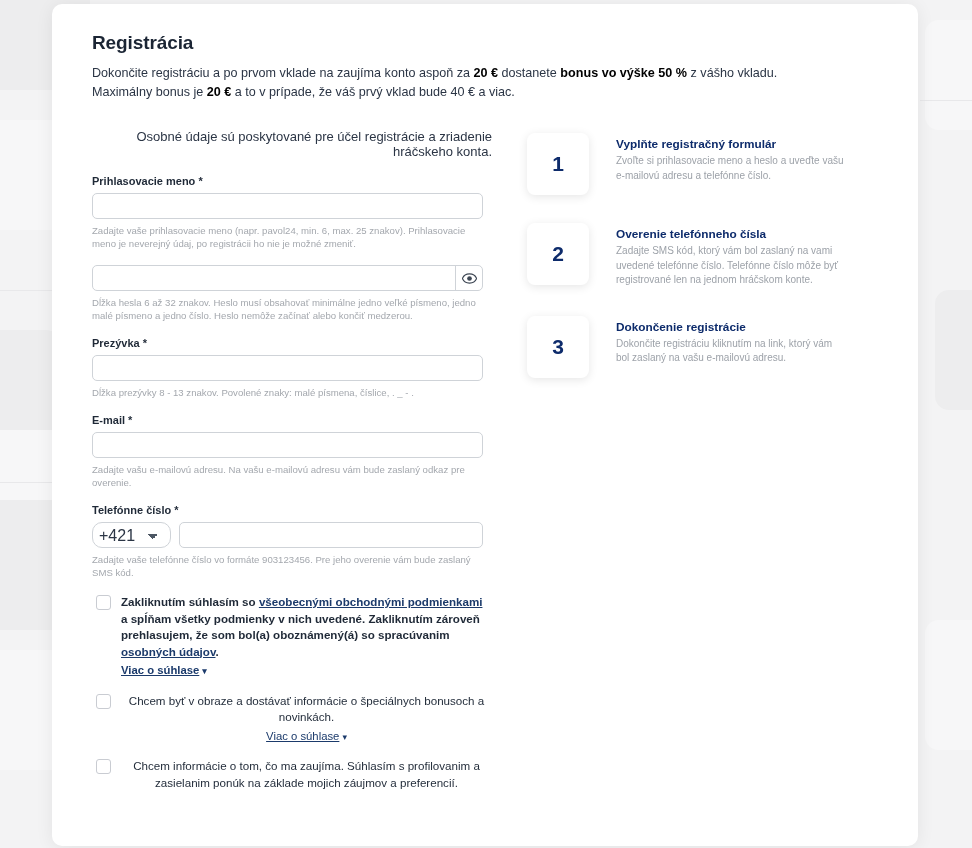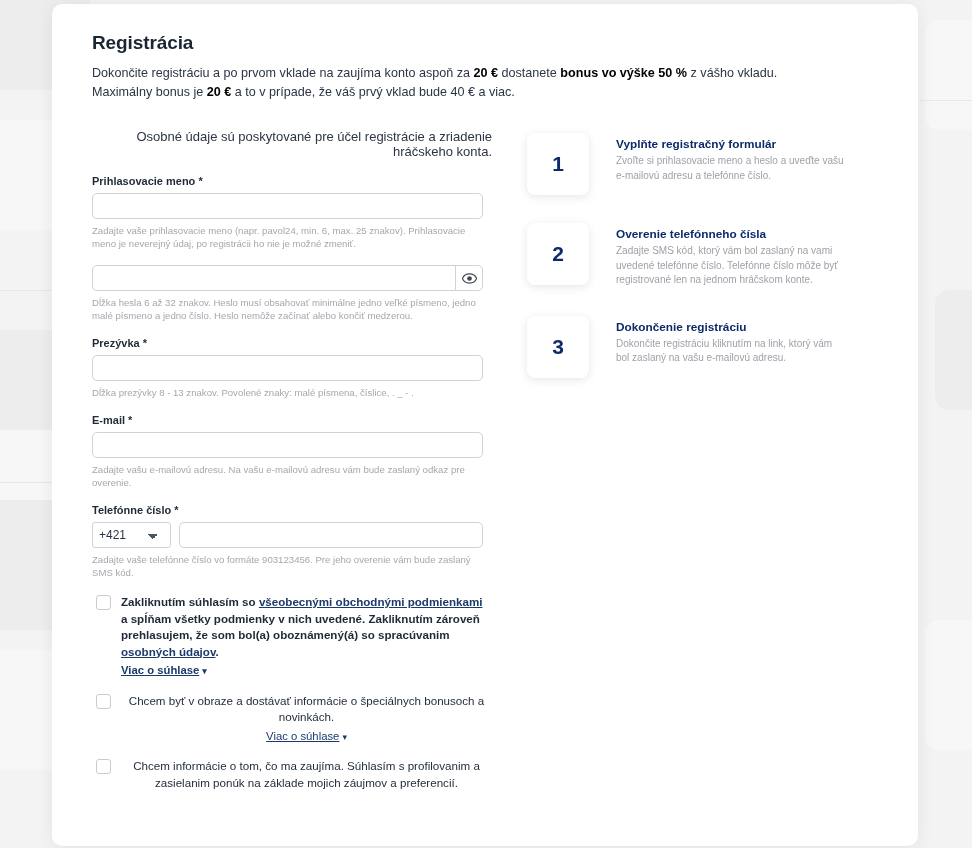--- a/index.html
+++ b/index.html
@@ -63,22 +63,22 @@
   .eye-btn {
     position:absolute; right:0; top:0; width:28px; height:26px;
     border:none; border-left:1px solid #cfd3d8; background:transparent;
     display:flex; align-items:center; justify-content:center; cursor:pointer;
     border-radius:0 5px 5px 0; padding:0;
   }
 
   
   .phone-row { display:flex; gap:8px; }
   .cc-sel {
-    width:79px; height:26px; border:1px solid #cfd3d8; border-radius:3px;
-    background:#fff; font-size:12px; color:#2b3545; padding:0 6px;
+    width:79px; height:26px; border:1px solid #cfd3d8; border-radius:10px;
+    background:#fff; font-size:16px; color:#2b3545; padding:0 6px;
     font-family:"Liberation Sans", sans-serif; appearance:none; outline:none;
     background-image:
       linear-gradient(45deg, transparent 50%, #4c5663 50%),
       linear-gradient(135deg, #4c5663 50%, transparent 50%);
     background-position: calc(100% - 17px) 11px, calc(100% - 12px) 11px;
     background-size: 5px 5px, 5px 5px;
     background-repeat:no-repeat;
   }
   .phone-num { width:304px; }
 
@@ -234,21 +234,21 @@
           <div class="step-num">2</div>
           <div class="step-txt">
             <p class="step-h">Overenie telefónneho čísla</p>
             <p class="step-p">Zadajte SMS kód, ktorý vám bol zaslaný na vami uvedené telefónne číslo. Telefónne číslo môže byť registrované len na jednom hráčskom konte.</p>
           </div>
         </div>
 
         <div class="step">
           <div class="step-num">3</div>
           <div class="step-txt">
-            <p class="step-h">Dokončenie registráciu</p>
+            <p class="step-h">Dokončenie registrácie</p>
             <p class="step-p">Dokončite registráciu kliknutím na link, ktorý vám bol zaslaný na vašu e-mailovú adresu.</p>
           </div>
         </div>
 
       </div>
     </div>
   </div>
 </div>
 
 </body></html>

